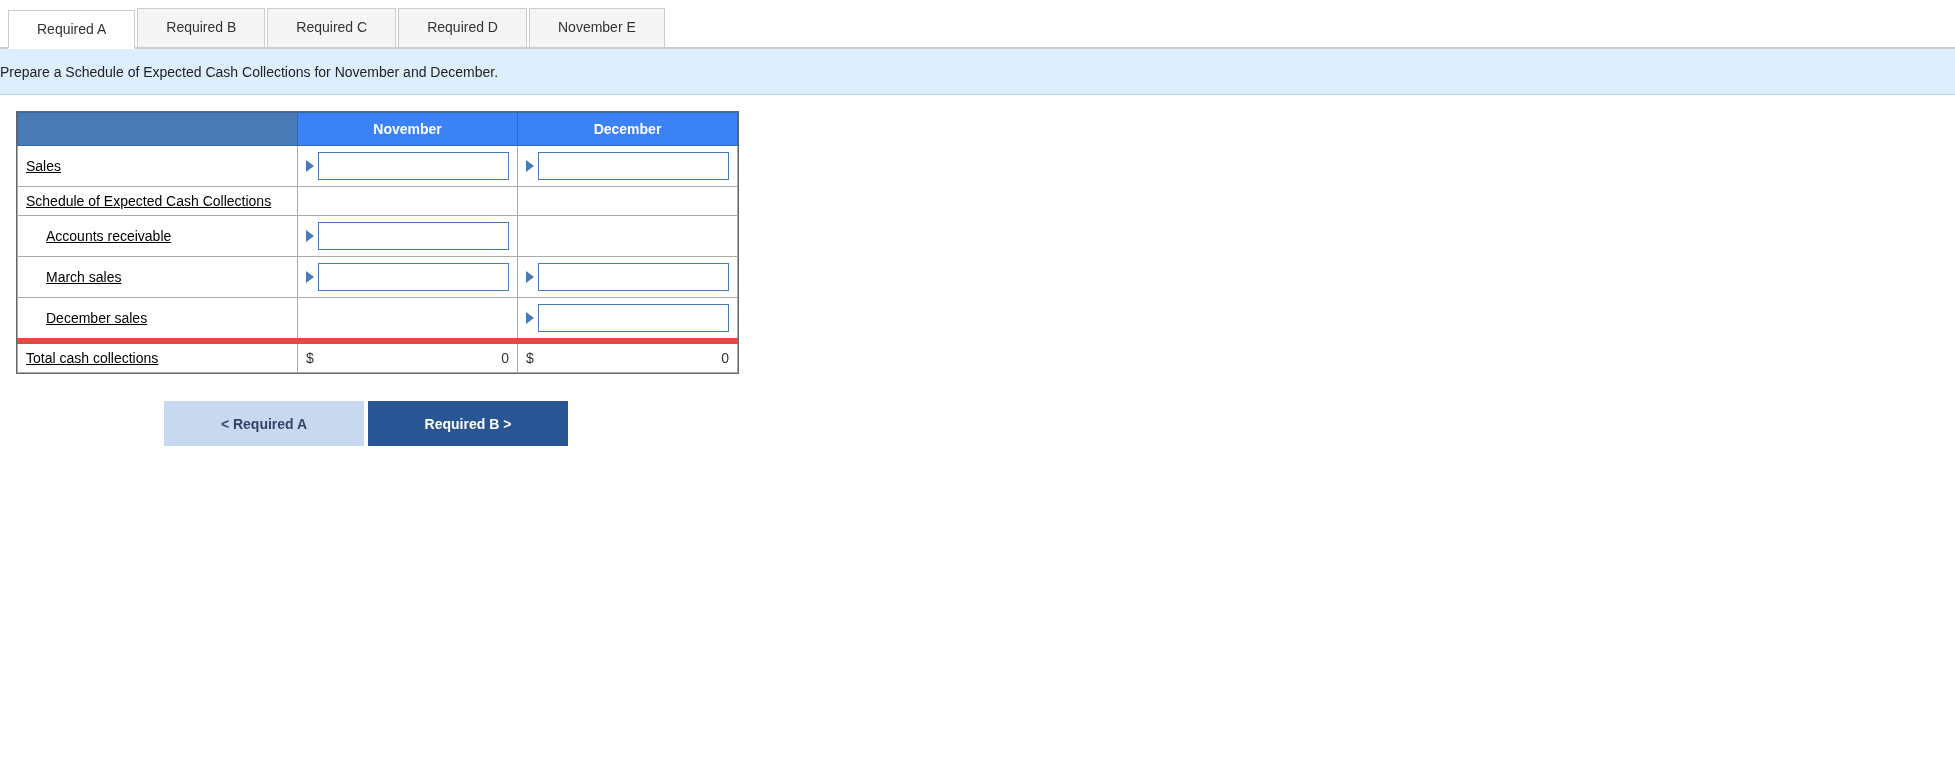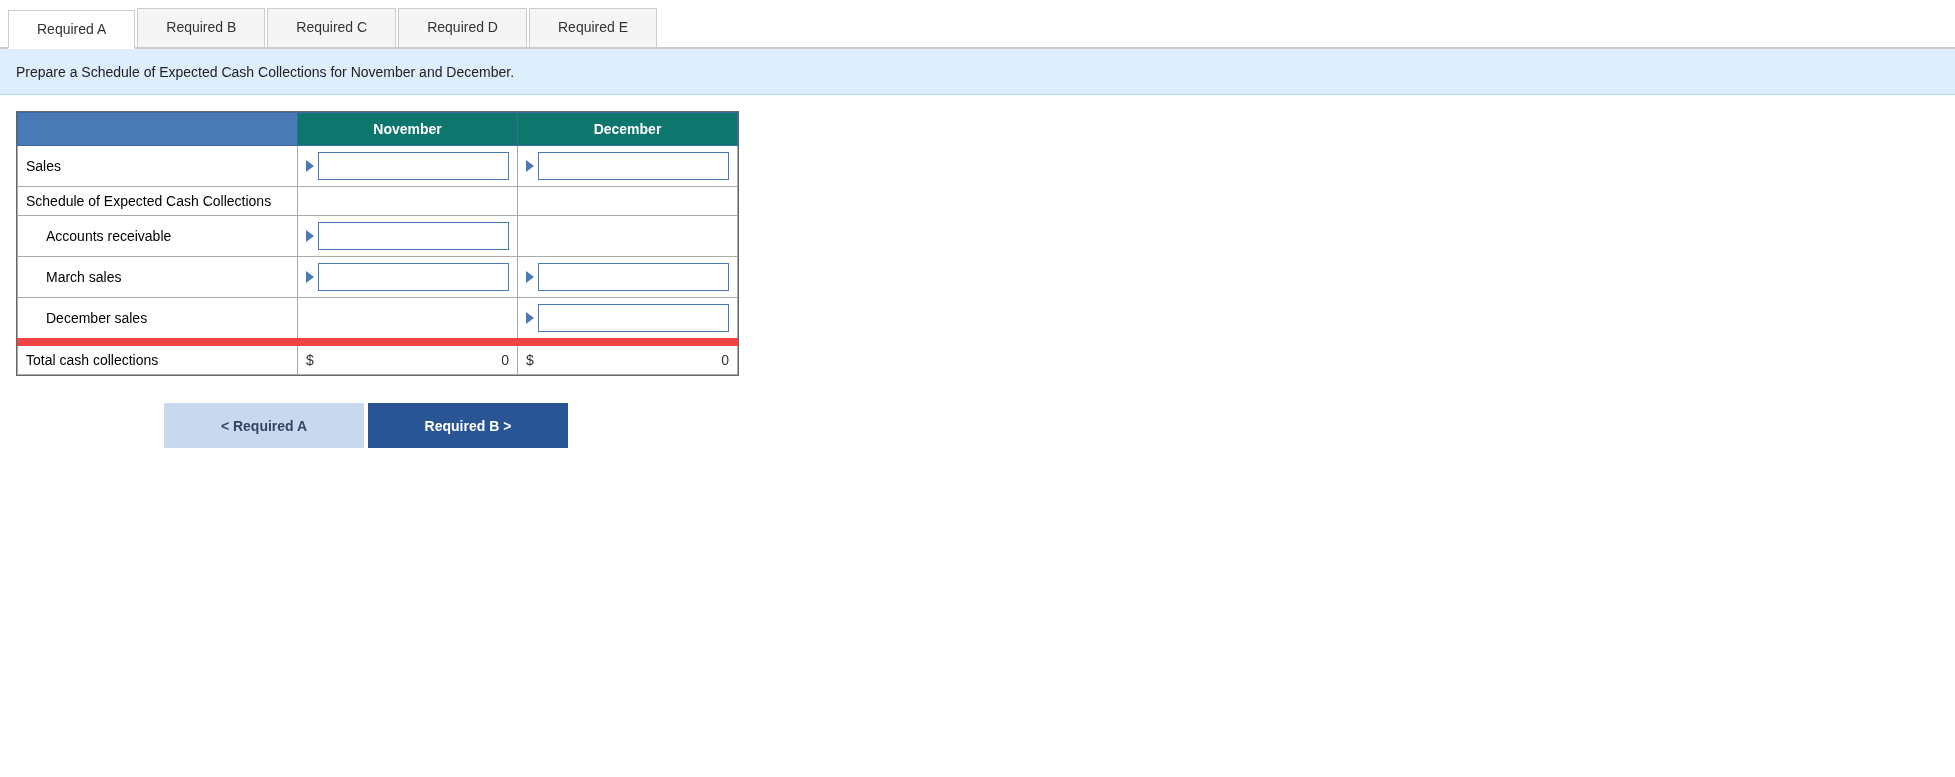--- a/index.html
+++ b/index.html
@@ -35,42 +35,42 @@
     .tab.active {
       background: #ffffff;
       border-bottom: 2px solid #ffffff;
       z-index: 1;
       position: relative;
       top: 2px;
     }
 
     .instruction-bar {
       background: #ddeeff;
-      padding: 14px 16px;
+      padding: 14px 0;
       font-size: 15px;
       color: #222;
       border-bottom: 1px solid #b8d4e8;
     }
 
     .main-content {
       padding: 16px;
     }
 
     .table-wrapper {
       display: inline-block;
       border: 1px solid #666;
     }
 
     table {
       border-collapse: collapse;
       min-width: 580px;
     }
 
     table thead tr {
-      background: #0f766e;
+      background: #3b82f6;
       color: #ffffff;
     }
 
     table thead th {
       padding: 8px 16px;
       border: 1px solid #3a6a9f;
       font-weight: bold;
       text-align: center;
       min-width: 160px;
     }
@@ -87,20 +87,21 @@
 
     table tbody td {
       padding: 6px 8px;
       border: 1px solid #aaaaaa;
       vertical-align: middle;
     }
 
     table tbody td:first-child {
       min-width: 280px;
       padding-left: 8px;
+      text-decoration: underline;
     }
 
     table tbody td.indented {
       padding-left: 28px;
     }
 
     .cell-input-wrapper {
       display: flex;
       align-items: center;
       position: relative;
@@ -122,21 +123,21 @@
       width: 100%;
       min-width: 120px;
       height: 28px;
       padding: 2px 4px;
       outline: none;
       font-size: 14px;
       text-align: right;
     }
 
     .total-row td {
-      border-top: 8px solid #ef4444;
+      border-top: 6px solid #ef4444;
       font-weight: normal;
       margin-left: 31px;
     }
 
     .total-cell {
       display: flex;
       align-items: center;
       gap: 4px;
     }
 
@@ -192,21 +193,21 @@
   <div class="tab">
     <span>Required B</span>
   </div>
   <div class="tab">
     <span>Required C</span>
   </div>
   <div class="tab">
     <span>Required D</span>
   </div>
   <div class="tab">
-    <span>Required E</span>
+    <span>November E</span>
   </div>
 </div>
 
 <div class="instruction-bar">
   <span>Prepare a Schedule of Expected Cash Collections for November and December.</span>
 </div>
 
 <div class="main-content">
   <div class="table-wrapper">
     <table>

